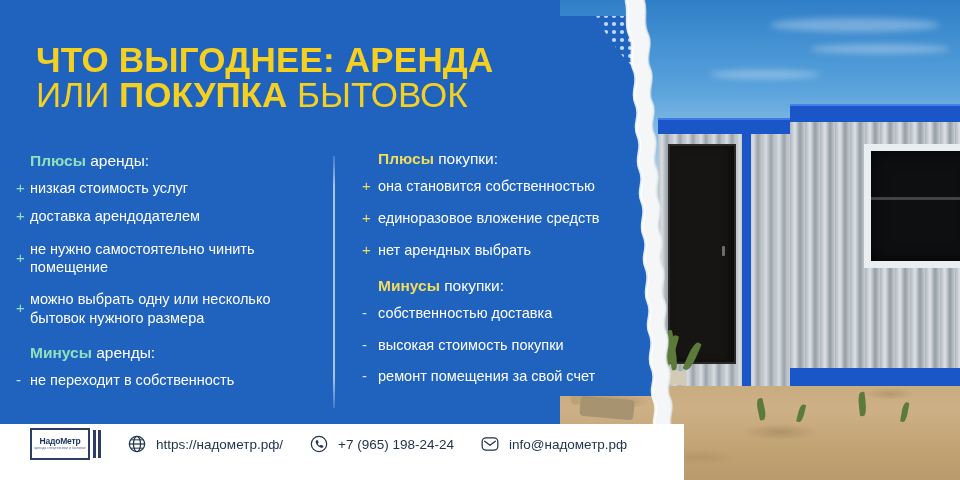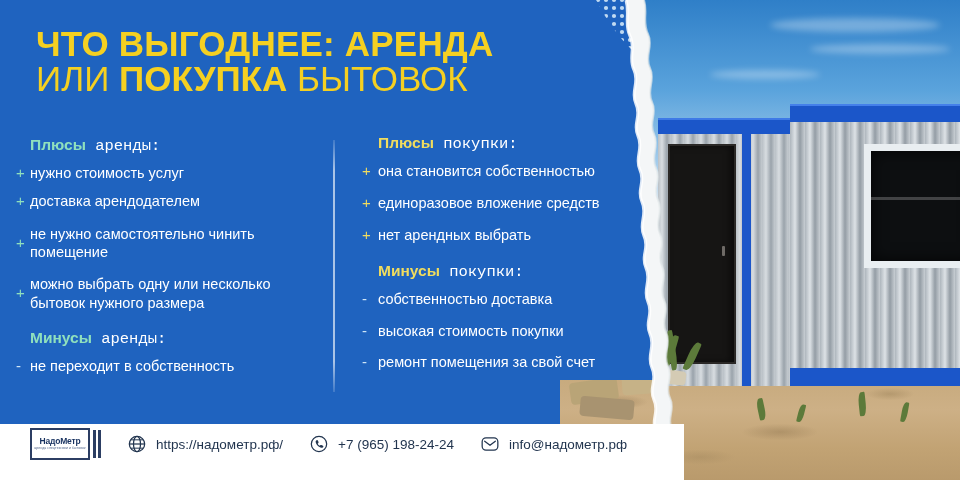--- a/index.html
+++ b/index.html
@@ -48,21 +48,21 @@
 
   
   .debris{position:absolute;left:6px;top:340px;width:150px;height:90px;}
   .rock{position:absolute;border-radius:4px;}
   .weed{position:absolute;background:#5c7a3a;border-radius:50% 10% 50% 10%;transform-origin:bottom center;}
 
   
   .torn{position:absolute;left:520px;top:-6px;width:250px;height:496px;pointer-events:none;}
 
   
-  .panel{position:absolute;left:0;top:0;width:700px;height:380px;}
+  .panel{position:absolute;left:0;top:16px;width:700px;height:380px;}
 
   
   .dots{position:absolute;left:586px;top:-4px;width:120px;height:132px;}
 
   
   .title{position:absolute;left:36px;top:26px;width:600px;color:#f5d021;line-height:1.0;}
   .t-line1{font-size:35px;font-weight:bold;letter-spacing:.2px;white-space:nowrap;}
   .t-line2{font-size:35px;white-space:nowrap;}
   .t-light{font-weight:normal;}
   .t-bold{font-weight:bold;}
@@ -72,21 +72,21 @@
            background:linear-gradient(180deg,rgba(255,255,255,.15),rgba(255,255,255,.62) 12%,rgba(255,255,255,.62) 88%,rgba(255,255,255,.15));}
 
   .col{position:absolute;color:#ffffff;}
   .colL{left:16px;top:136px;width:310px;}
   .colR{left:362px;top:134px;width:330px;}
 
   .grp-head{font-size:15.5px;margin:0 0 9px 0;padding-left:14px;}
   .colR .grp-head{padding-left:16px;}
   .hl-green{color:#8fe0bd;font-weight:bold;}
   .hl-yellow{color:#f0dc5e;font-weight:bold;}
-  .head-rest{color:#ffffff;font-weight:normal;font-family:Liberation Mono, monospace;}
+  .head-rest{color:#ffffff;font-weight:normal;}
 
   .item{display:flex;align-items:flex-start;margin-bottom:9px;font-size:14.5px;line-height:1.26;}
   .item .mk{flex:0 0 auto;width:14px;text-align:left;font-size:15px;line-height:1.26;}
   .colL .mk{color:#8fe0bd;}
   .colR .mk{color:#f0dc5e;}
   .colL .mk.minus{color:#cfe6f7;}
   .colR .mk.minus{color:#cfe6f7;}
   .item .tx{flex:1 1 auto;color:#ffffff;}
   .item.tall{align-items:center;}
   .gap-top{margin-top:14px;}
@@ -231,21 +231,21 @@
       <div class="t-line2"><span class="t-light">ИЛИ </span><span class="t-bold">ПОКУПКА</span><span class="t-light"> БЫТОВОК</span></div>
     </div>
 
     <div class="divider"></div>
 
     <div class="col colL">
       <div class="grp-head"><span class="hl-green">Плюсы</span><span class="head-rest"> аренды:</span></div>
 
       <div class="item">
         <span class="mk">+</span>
-        <span class="tx">нужно стоимость услуг</span>
+        <span class="tx">низкая стоимость услуг</span>
       </div>
       <div class="item">
         <span class="mk">+</span>
         <span class="tx">доставка арендодателем</span>
       </div>
       <div class="item tall gap-top">
         <span class="mk">+</span>
         <span class="tx">не нужно самостоятельно чинить помещение</span>
       </div>
       <div class="item tall gap-top">

